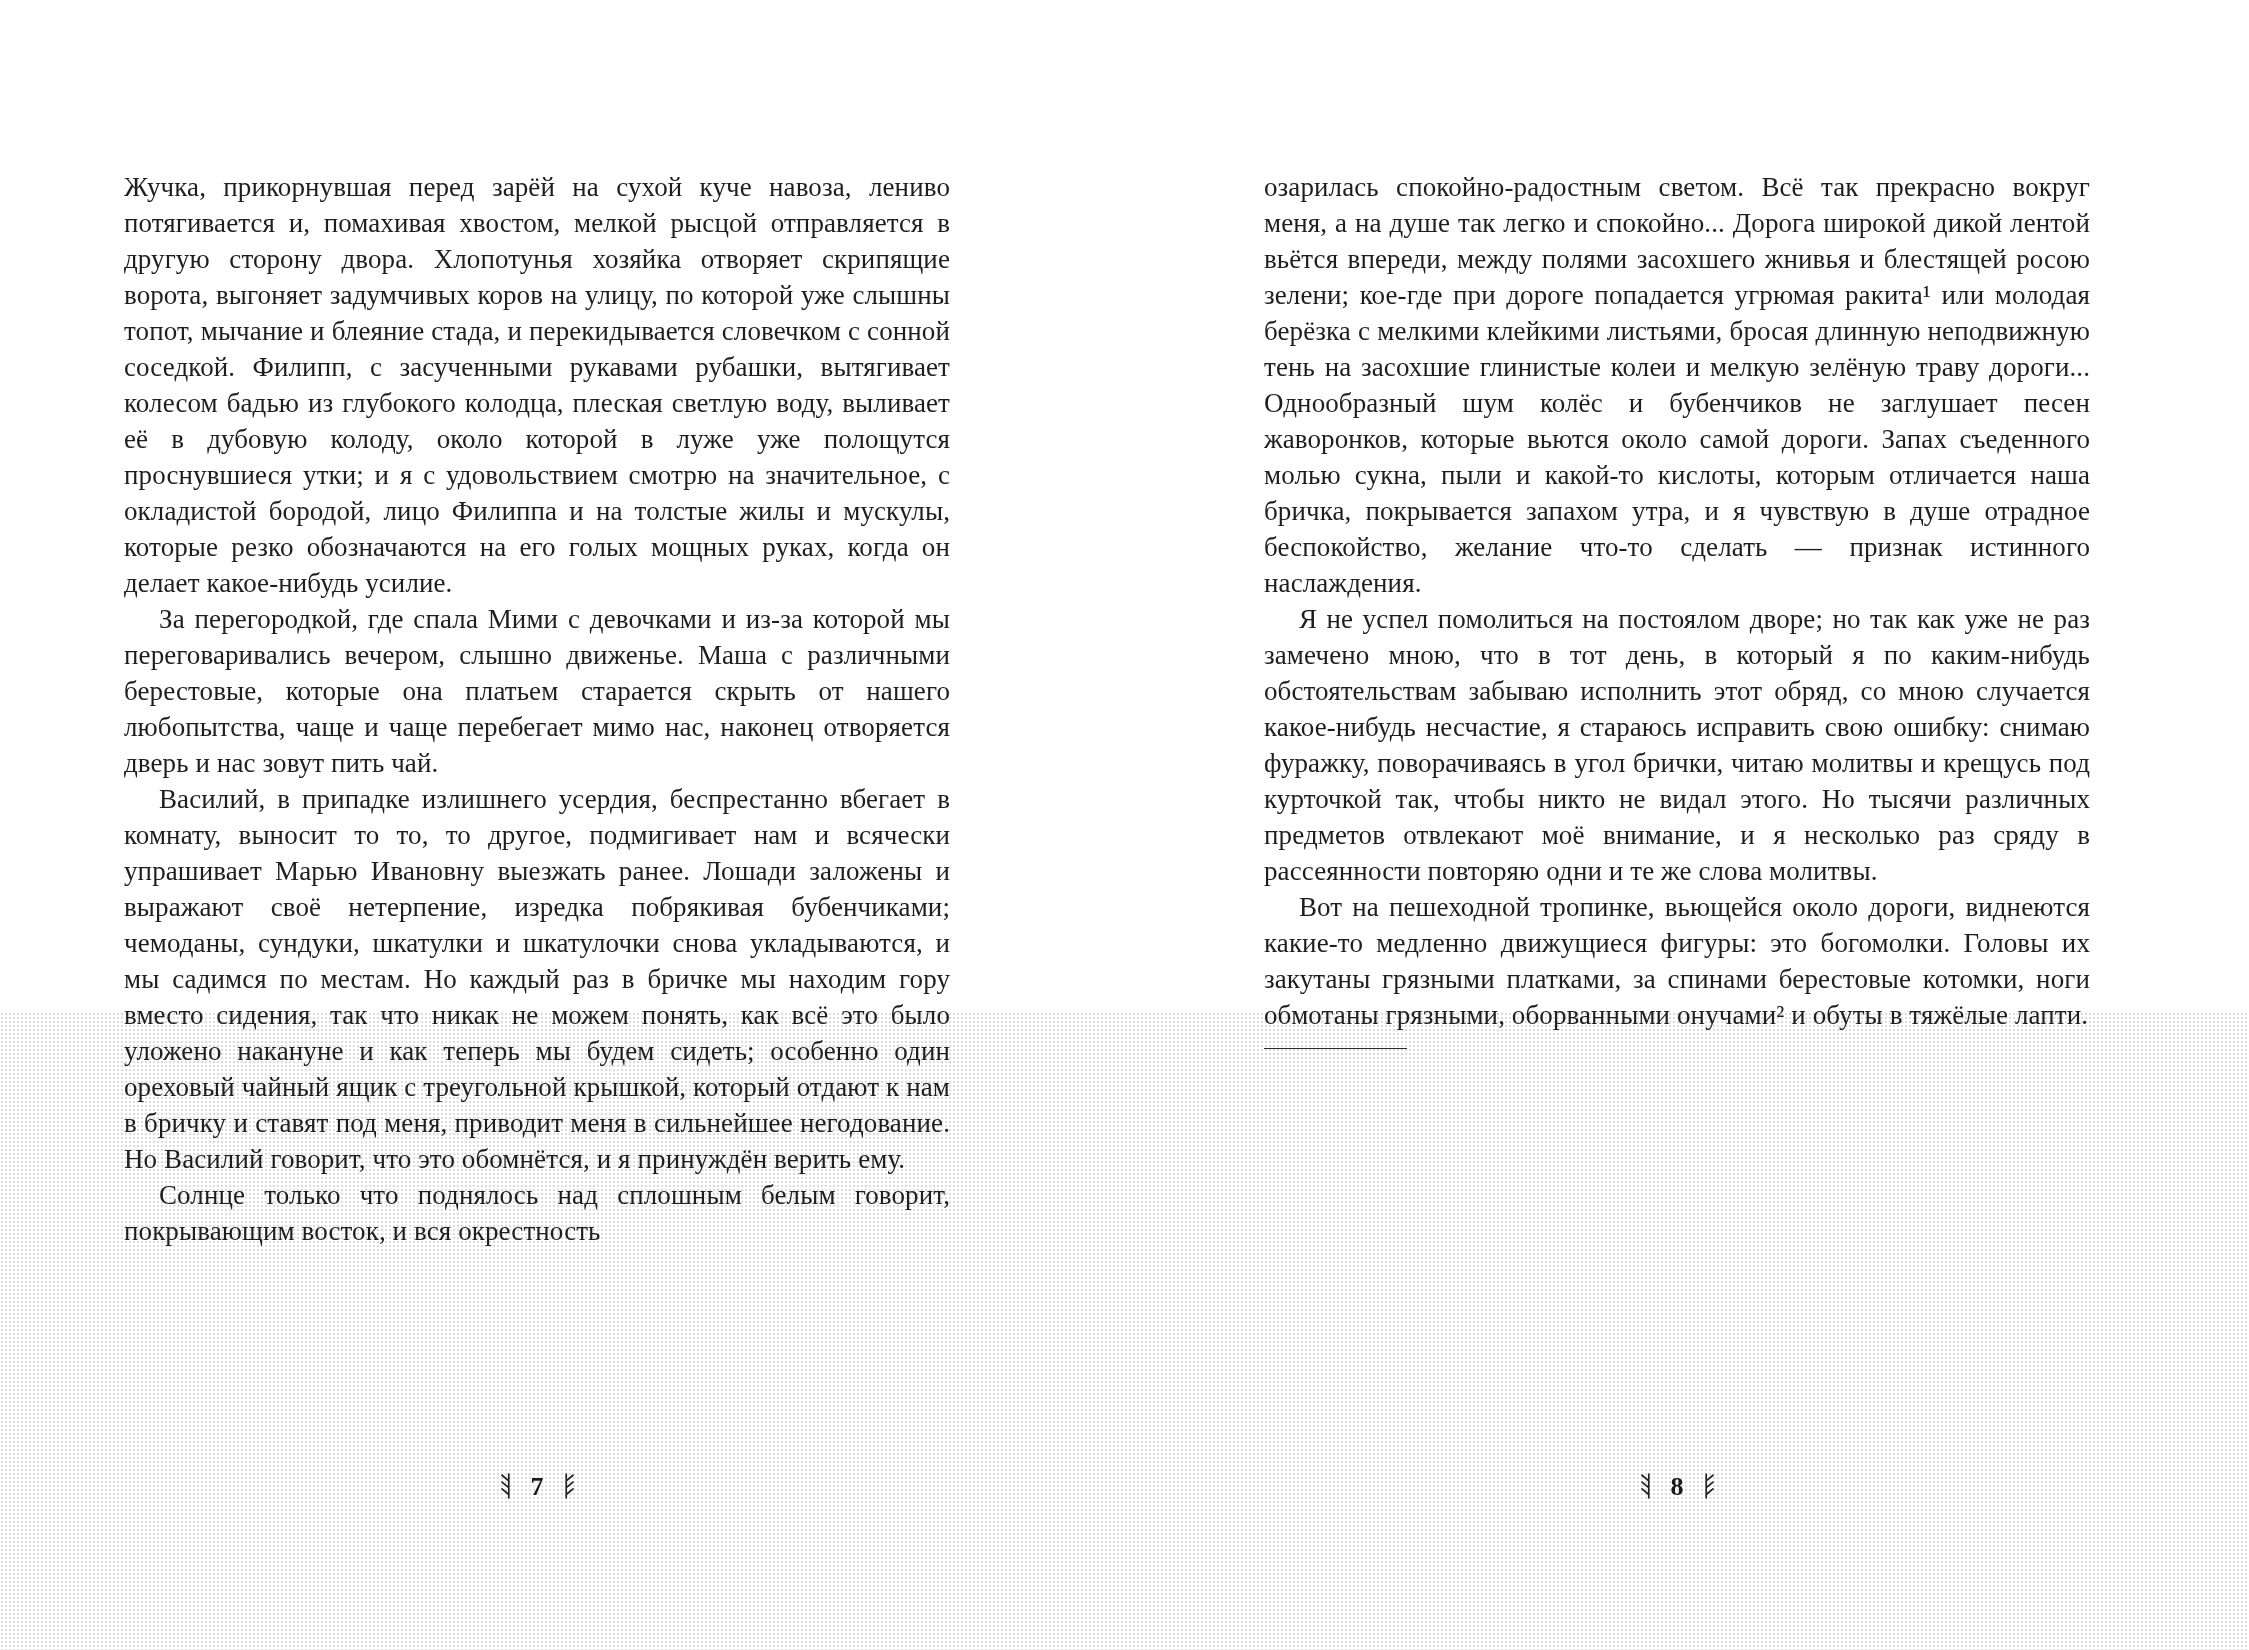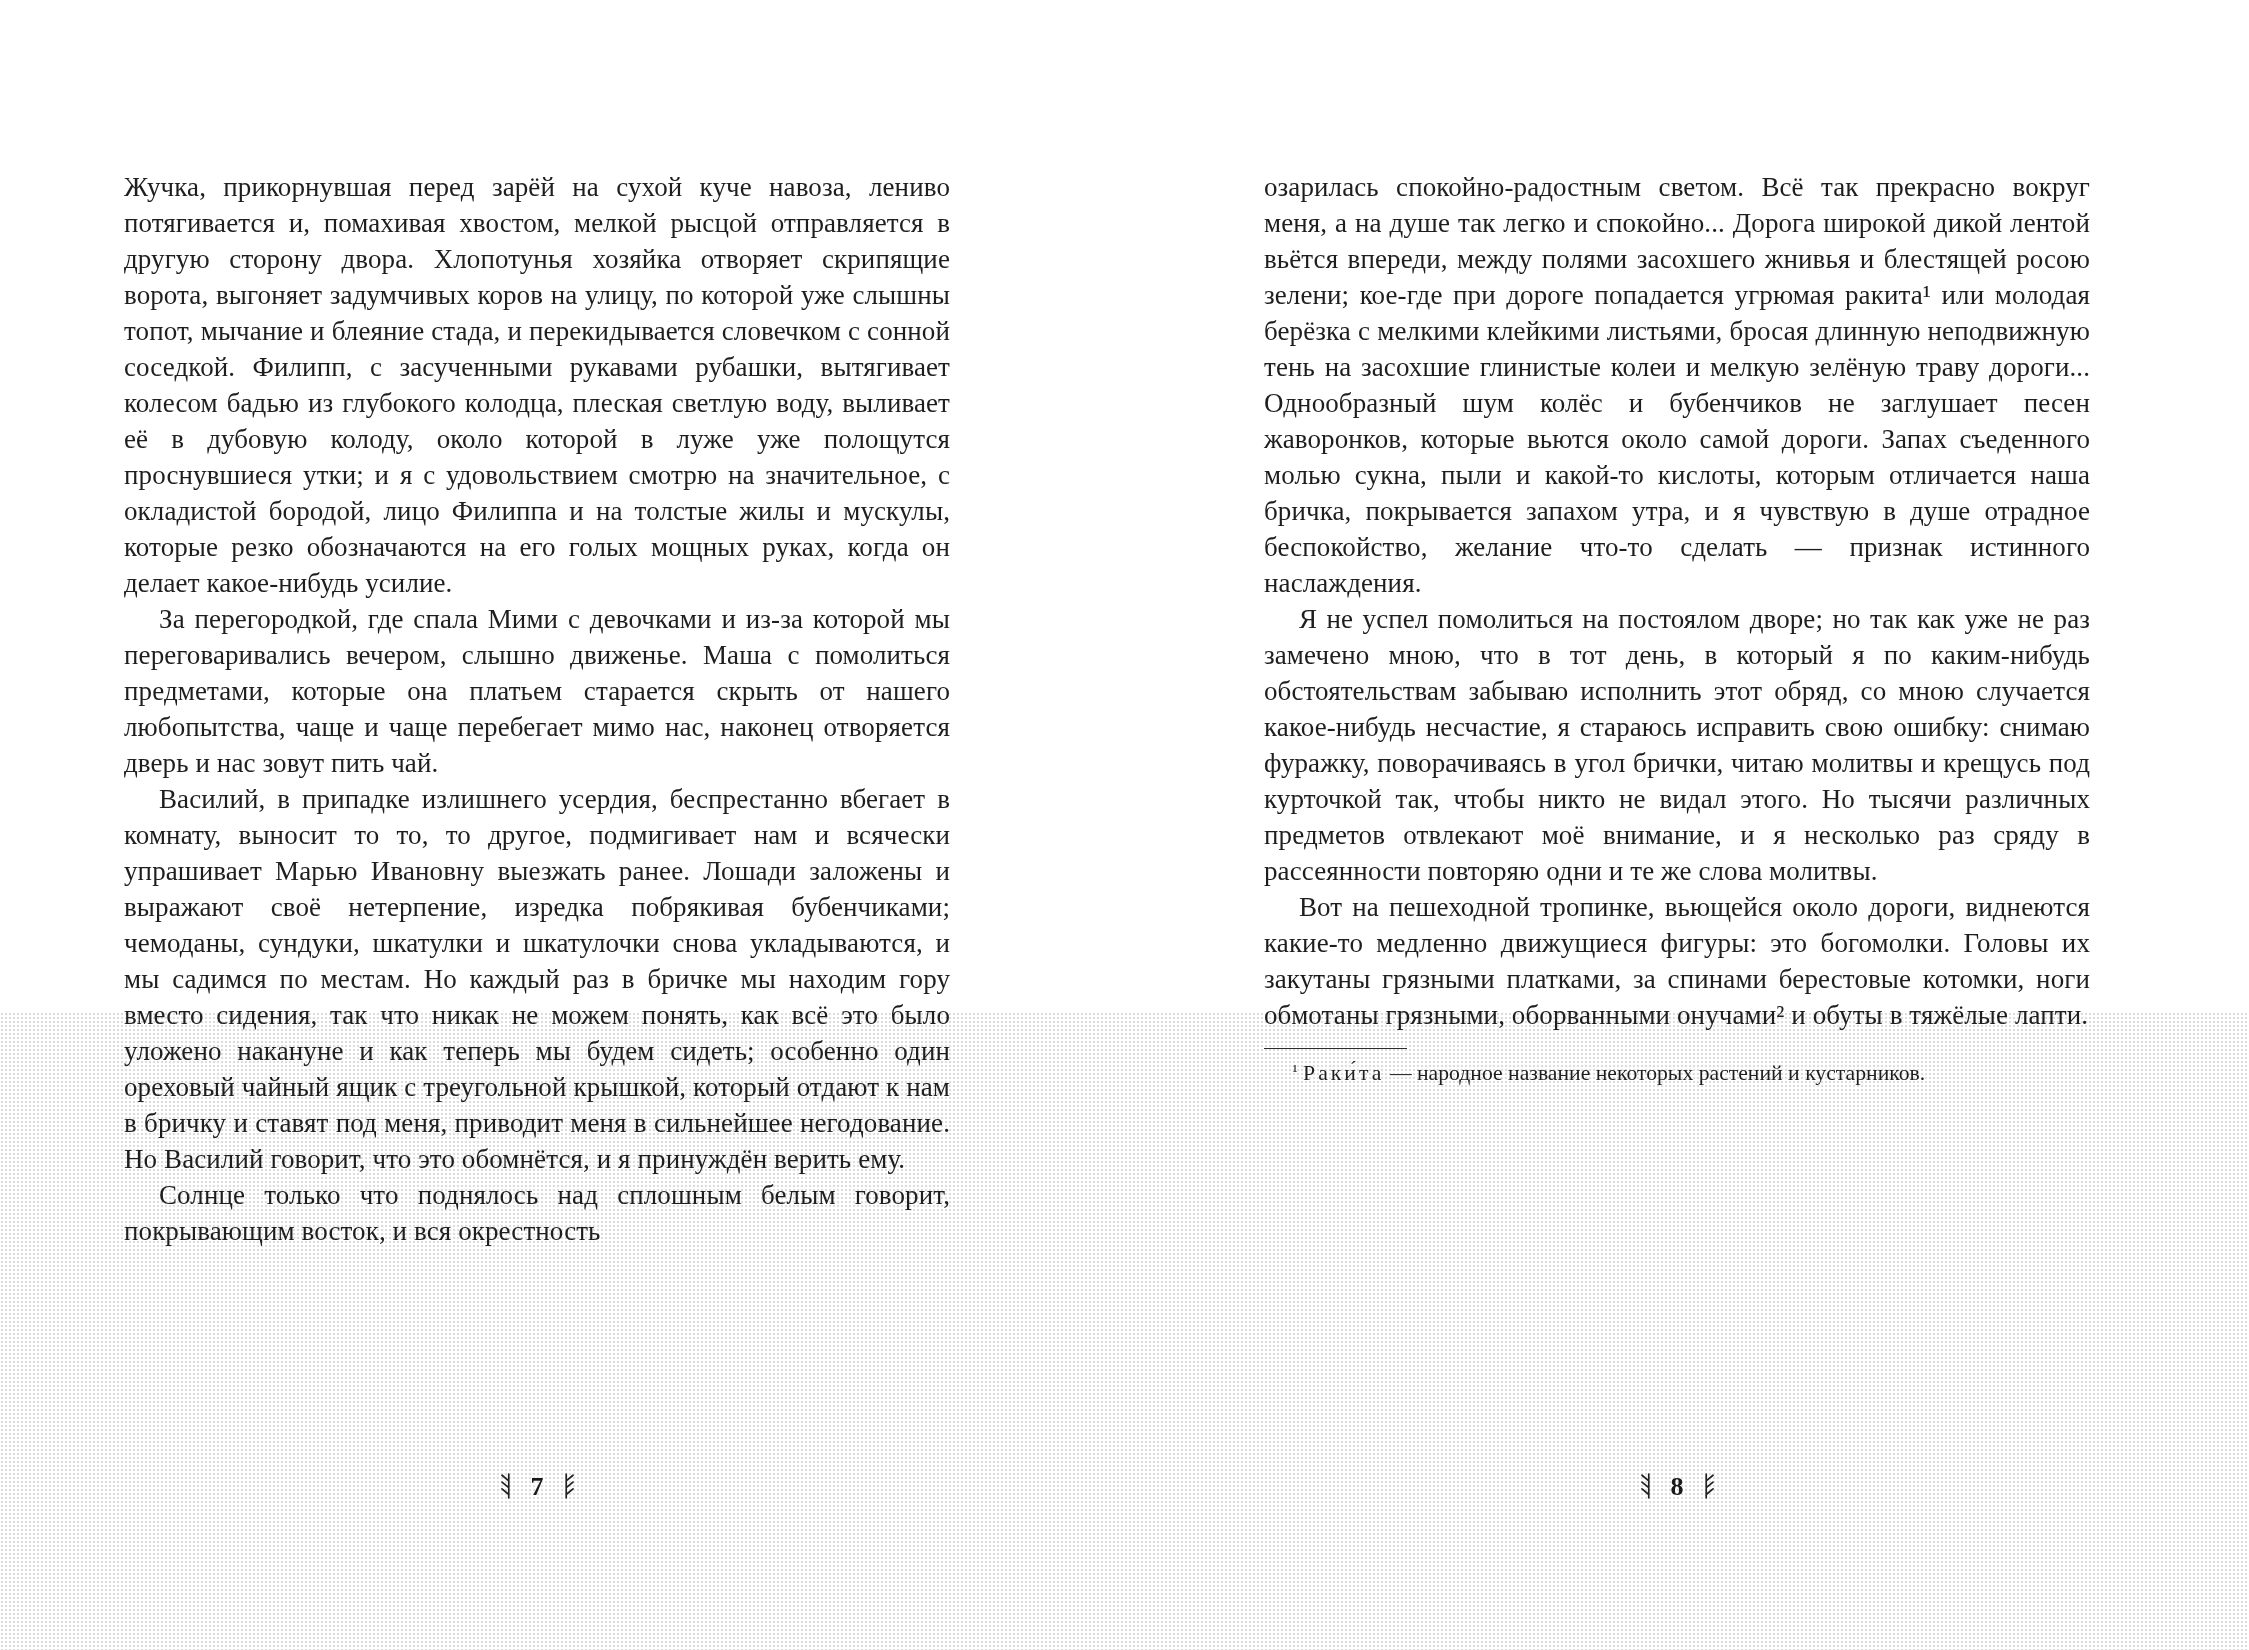--- a/index.html
+++ b/index.html
@@ -98,21 +98,21 @@
 </head>
 <body>
 
 <div class="spread">
 
   <div class="halftone"></div>
 
   <section class="page page-left">
     <div class="page-text">
       <p class="no-indent">Жучка, прикорнувшая перед зарёй на сухой куче навоза, лениво потягивается и, помахивая хвостом, мелкой рысцой отправляется в другую сторону двора. Хлопотунья хозяйка отворяет скрипящие ворота, выгоняет задумчивых коров на улицу, по которой уже слышны топот, мычание и блеяние стада, и перекидывается словечком с сонной соседкой. Филипп, с засученными рукавами рубашки, вытягивает колесом бадью из глубокого колодца, плеская светлую воду, выливает её в дубовую колоду, около которой в луже уже полощутся проснувшиеся утки; и я с удовольствием смотрю на значительное, с окладистой бородой, лицо Филиппа и на толстые жилы и мускулы, которые резко обозначаются на его голых мощных руках, когда он делает какое-нибудь усилие.</p>
-      <p>За перегородкой, где спала Мими с девочками и из-за которой мы переговаривались вечером, слышно движенье. Маша с помолиться предметами, которые она платьем старается скрыть от нашего любопытства, чаще и чаще перебегает мимо нас, наконец отворяется дверь и нас зовут пить чай.</p>
+      <p>За перегородкой, где спала Мими с девочками и из-за которой мы переговаривались вечером, слышно движенье. Маша с различными берестовые, которые она платьем старается скрыть от нашего любопытства, чаще и чаще перебегает мимо нас, наконец отворяется дверь и нас зовут пить чай.</p>
       <p>Василий, в припадке излишнего усердия, беспрестанно вбегает в комнату, выносит то то, то другое, подмигивает нам и всячески упрашивает Марью Ивановну выезжать ранее. Лошади заложены и выражают своё нетерпение, изредка побрякивая бубенчиками; чемоданы, сундуки, шкатулки и шкатулочки снова укладываются, и мы садимся по местам. Но каждый раз в бричке мы находим гору вместо сидения, так что никак не можем понять, как всё это было уложено накануне и как теперь мы будем сидеть; особенно один ореховый чайный ящик с треугольной крышкой, который отдают к нам в бричку и ставят под меня, приводит меня в сильнейшее негодование. Но Василий говорит, что это обомнётся, и я принуждён верить ему.</p>
       <p>Солнце только что поднялось над сплошным белым говорит, покрывающим восток, и вся окрестность</p>
     </div>
     <footer class="page-footer">
       <span class="ornament">
         <svg width="15" height="26" viewBox="0 0 26 46">
             <path d="M17 2 L17 44 M17 14 L5 4 M17 26 L5 16 M17 38 L5 28" stroke="#222222" stroke-width="3" fill="none" stroke-linecap="round"></path>
           </svg>
       </span>
       <span class="page-number">7</span>
@@ -126,25 +126,20 @@
 
   <section class="page page-right">
     <div class="page-text">
       <p class="no-indent">озарилась спокойно-радостным светом. Всё так прекрасно вокруг меня, а на душе так легко и спокойно... Дорога широкой дикой лентой вьётся впереди, между полями засохшего жнивья и блестящей росою зелени; кое-где при дороге попадается угрюмая ракита¹ или молодая берёзка с мелкими клейкими листьями, бросая длинную неподвижную тень на засохшие глинистые колеи и мелкую зелёную траву дороги... Однообразный шум колёс и бубенчиков не заглушает песен жаворонков, которые вьются около самой дороги. Запах съеденного молью сукна, пыли и какой-то кислоты, которым отличается наша бричка, покрывается запахом утра, и я чувствую в душе отрадное беспокойство, желание что-то сделать — признак истинного наслаждения.</p>
       <p>Я не успел помолиться на постоялом дворе; но так как уже не раз замечено мною, что в тот день, в который я по каким-нибудь обстоятельствам забываю исполнить этот обряд, со мною случается какое-нибудь несчастие, я стараюсь исправить свою ошибку: снимаю фуражку, поворачиваясь в угол брички, читаю молитвы и крещусь под курточкой так, чтобы никто не видал этого. Но тысячи различных предметов отвлекают моё внимание, и я несколько раз сряду в рассеянности повторяю одни и те же слова молитвы.</p>
       <p>Вот на пешеходной тропинке, вьющейся около дороги, виднеются какие-то медленно движущиеся фигуры: это богомолки. Головы их закутаны грязными платками, за спинами берестовые котомки, ноги обмотаны грязными, оборванными онучами² и обуты в тяжёлые лапти.</p>
     </div>
 
     <div class="footnotes">
       <div class="footnote-rule"></div>
-      <p class="footnote">
-        <span class="fn-marker">¹</span>
-        <span class="fn-term">Раки́та</span>
-        <span class="fn-text">— народное название некоторых растений и кустарников.</span>
-      </p>
     </div>
 
     <footer class="page-footer">
       <span class="ornament">
         <svg width="15" height="26" viewBox="0 0 26 46">
             <path d="M17 2 L17 44 M17 14 L5 4 M17 26 L5 16 M17 38 L5 28" stroke="#222222" stroke-width="3" fill="none" stroke-linecap="round"></path>
           </svg>
       </span>
       <span class="page-number">8</span>
       <span class="ornament mirror">

